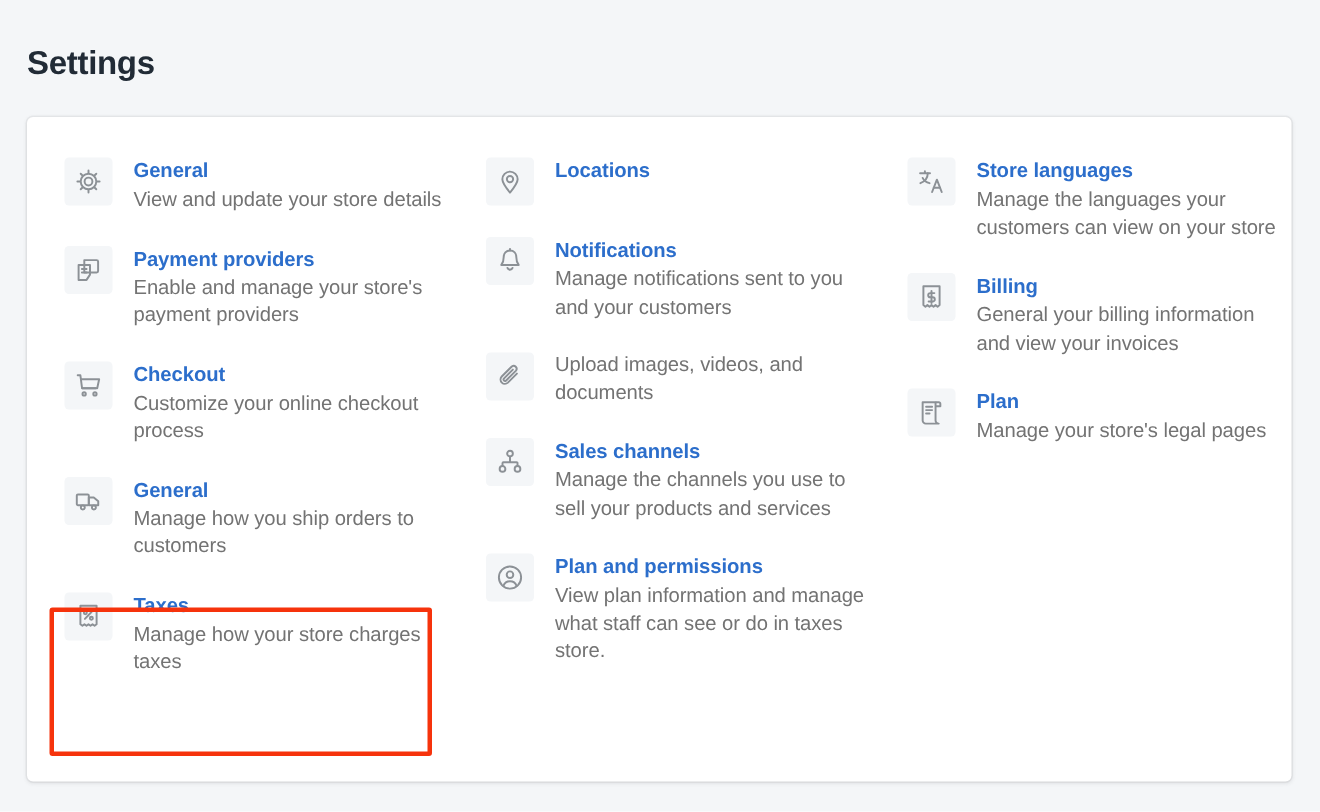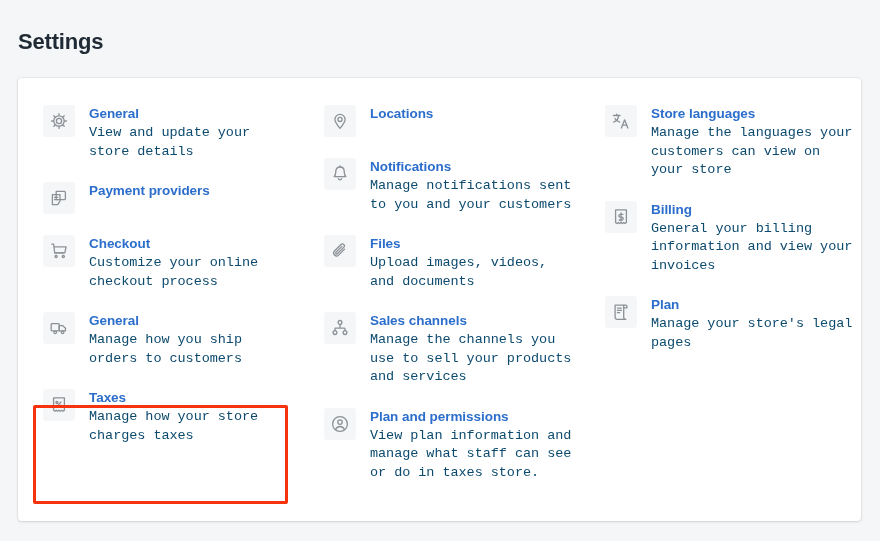--- a/index.html
+++ b/index.html
@@ -109,23 +109,22 @@
     font-weight: bold;
     color: #2c6ecb;
     margin-bottom: 1px;
     letter-spacing: -0.05px;
   }
 
   .item-desc {
     display: block;
     font-size: 13.5px;
     line-height: 18.5px;
-    color: #0c4a6e;
+    color: #737373;
     letter-spacing: -0.05px;
-    font-family: Liberation Mono, monospace;
   }
 
   
   .highlight {
     position: absolute;
     left: 33px;
     top: 405px;
     width: 255px;
     height: 99px;
     border: 3px solid #f6330c;
@@ -164,20 +163,21 @@
         <a class="item">
           <span class="item-icon">
             <svg viewBox="0 0 20 20" fill="none" stroke="#8c9196" stroke-width="1.3" stroke-linejoin="round">
               <path d="M7.2 3.4h8.2a1 1 0 0 1 1 1v6.3a1 1 0 0 1-1 1H7.2z"></path>
               <path d="M3.4 6.6h7.6v6.5l-2.3 3.5H3.4z"></path>
               <path d="M5.6 9.3h3.1M5.6 11.6h3.1" stroke-linecap="round"></path>
             </svg>
           </span>
           <span class="item-text">
             <span class="item-title">Payment providers</span>
+            <span class="item-desc">Enable and manage your store's payment providers</span>
           </span>
         </a>
 
         <a class="item">
           <span class="item-icon">
             <svg viewBox="0 0 20 20" fill="none" stroke="#8c9196" stroke-width="1.3" stroke-linecap="round" stroke-linejoin="round">
               <path d="M2.8 3.2h1.8l1.1 8.6h9.1"></path>
               <path d="M5.1 5.8h12l-1.3 6H5.9"></path>
               <circle cx="7.1" cy="15.6" r="1.1"></circle>
               <circle cx="14.3" cy="15.6" r="1.1"></circle>
@@ -249,21 +249,20 @@
           </span>
         </a>
 
         <a class="item">
           <span class="item-icon">
             <svg viewBox="0 0 20 20" fill="none" stroke="#8c9196" stroke-width="1.3" stroke-linecap="round" stroke-linejoin="round">
               <path d="M14.6 8.1l-6 6a2.9 2.9 0 0 1-4.1-4.1l6.7-6.7a2 2 0 0 1 2.8 2.8l-6.7 6.7a1 1 0 0 1-1.4-1.4l6-6"></path>
             </svg>
           </span>
           <span class="item-text">
-            <span class="item-title">Files</span>
             <span class="item-desc">Upload images, videos, and documents</span>
           </span>
         </a>
 
         <a class="item">
           <span class="item-icon">
             <svg viewBox="0 0 20 20" fill="none" stroke="#8c9196" stroke-width="1.3" stroke-linecap="round">
               <circle cx="10" cy="4.4" r="1.9"></circle>
               <circle cx="5" cy="14.6" r="1.9"></circle>
               <circle cx="15" cy="14.6" r="1.9"></circle>

